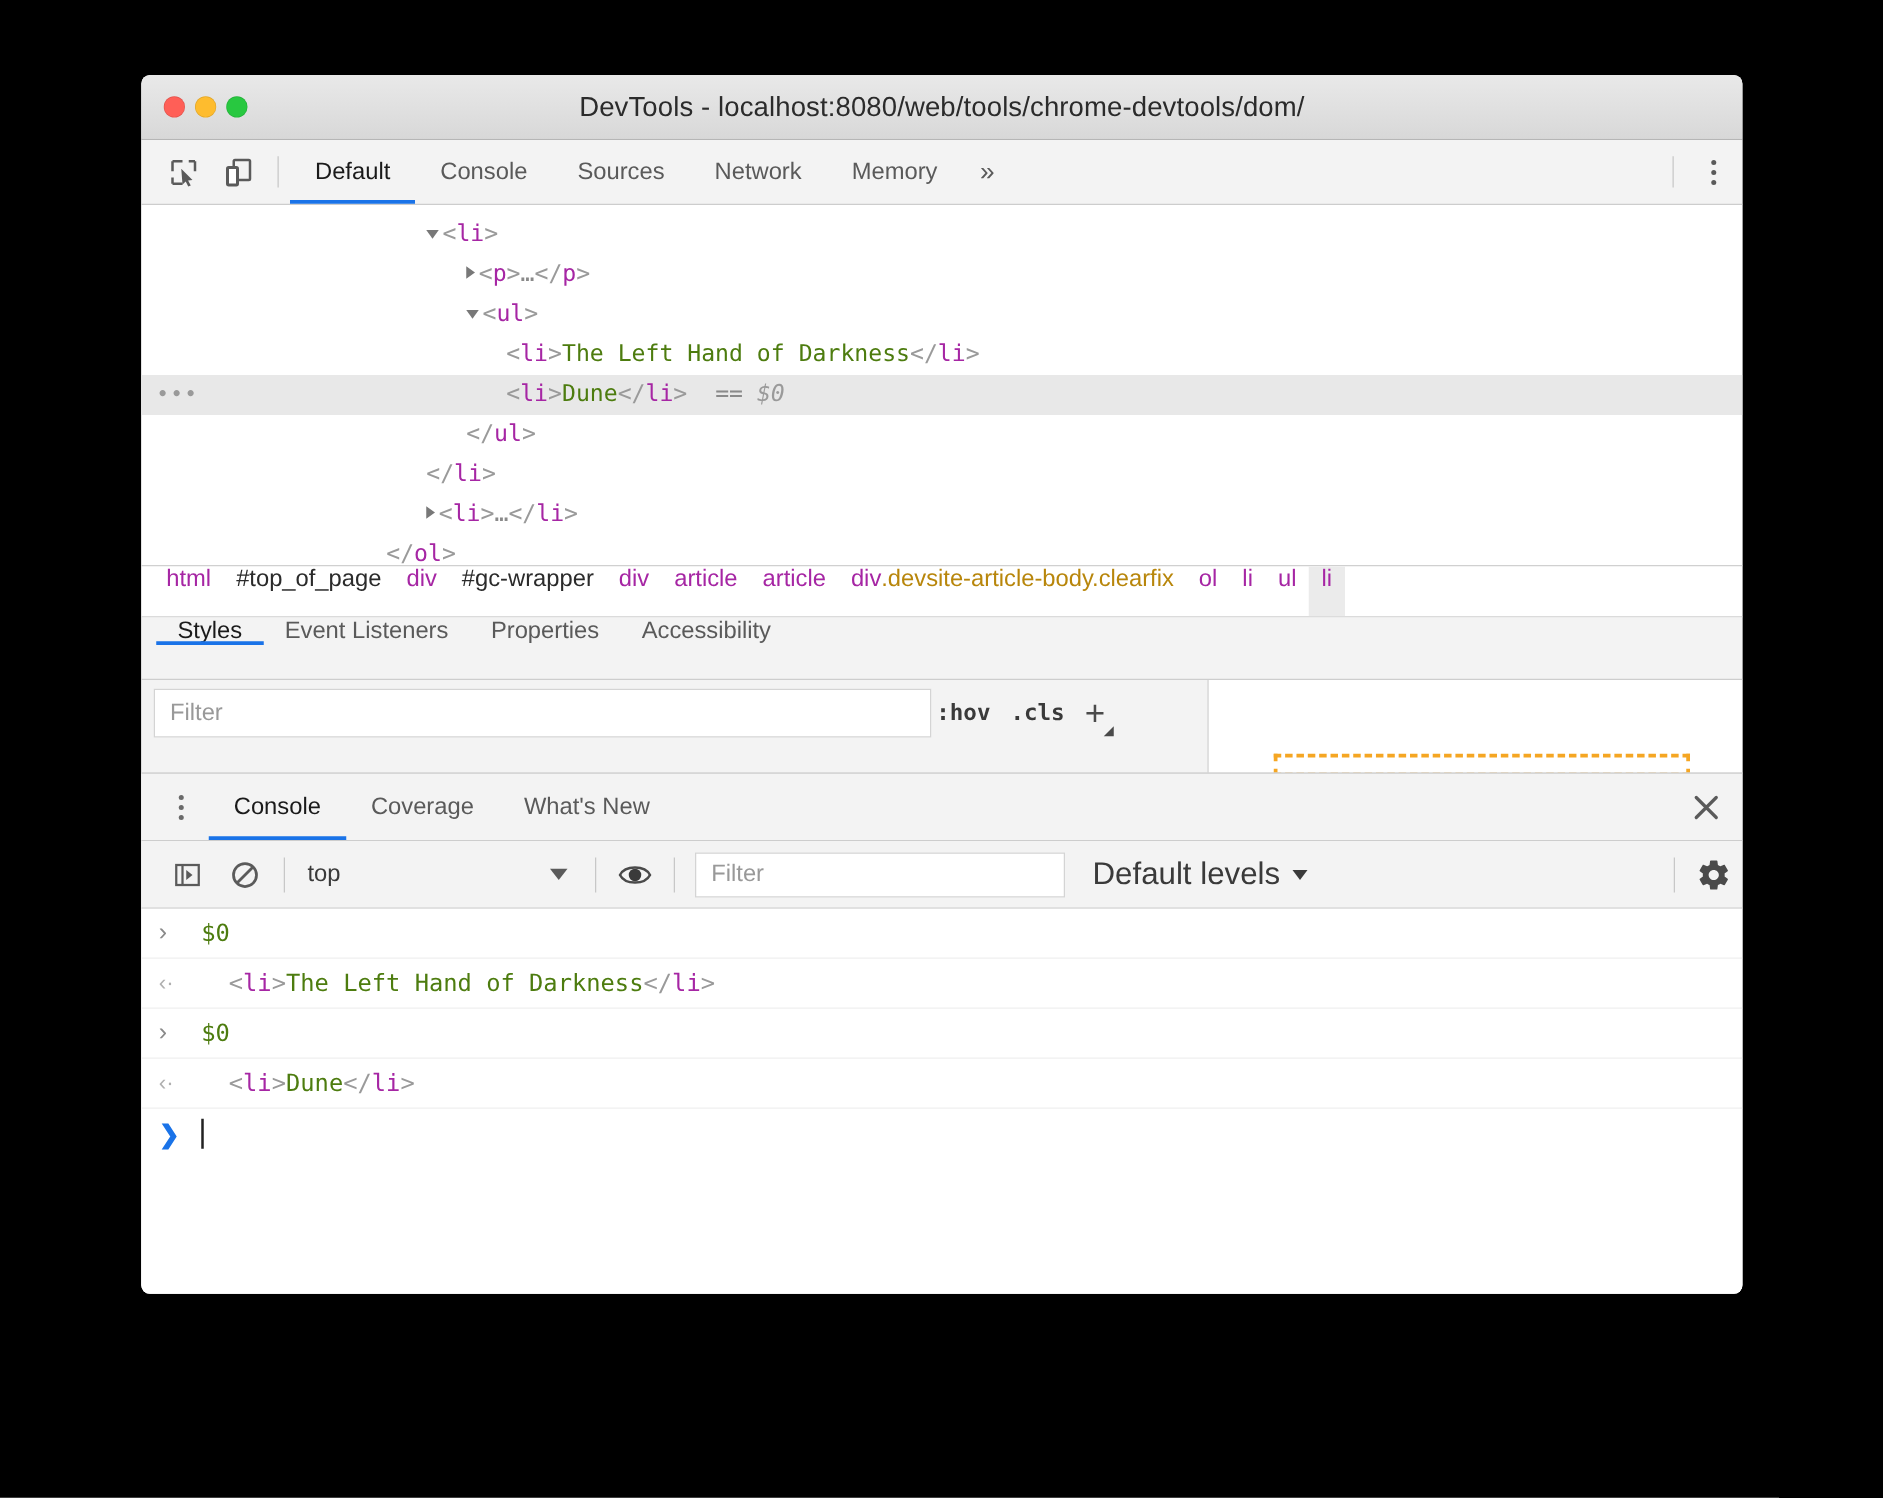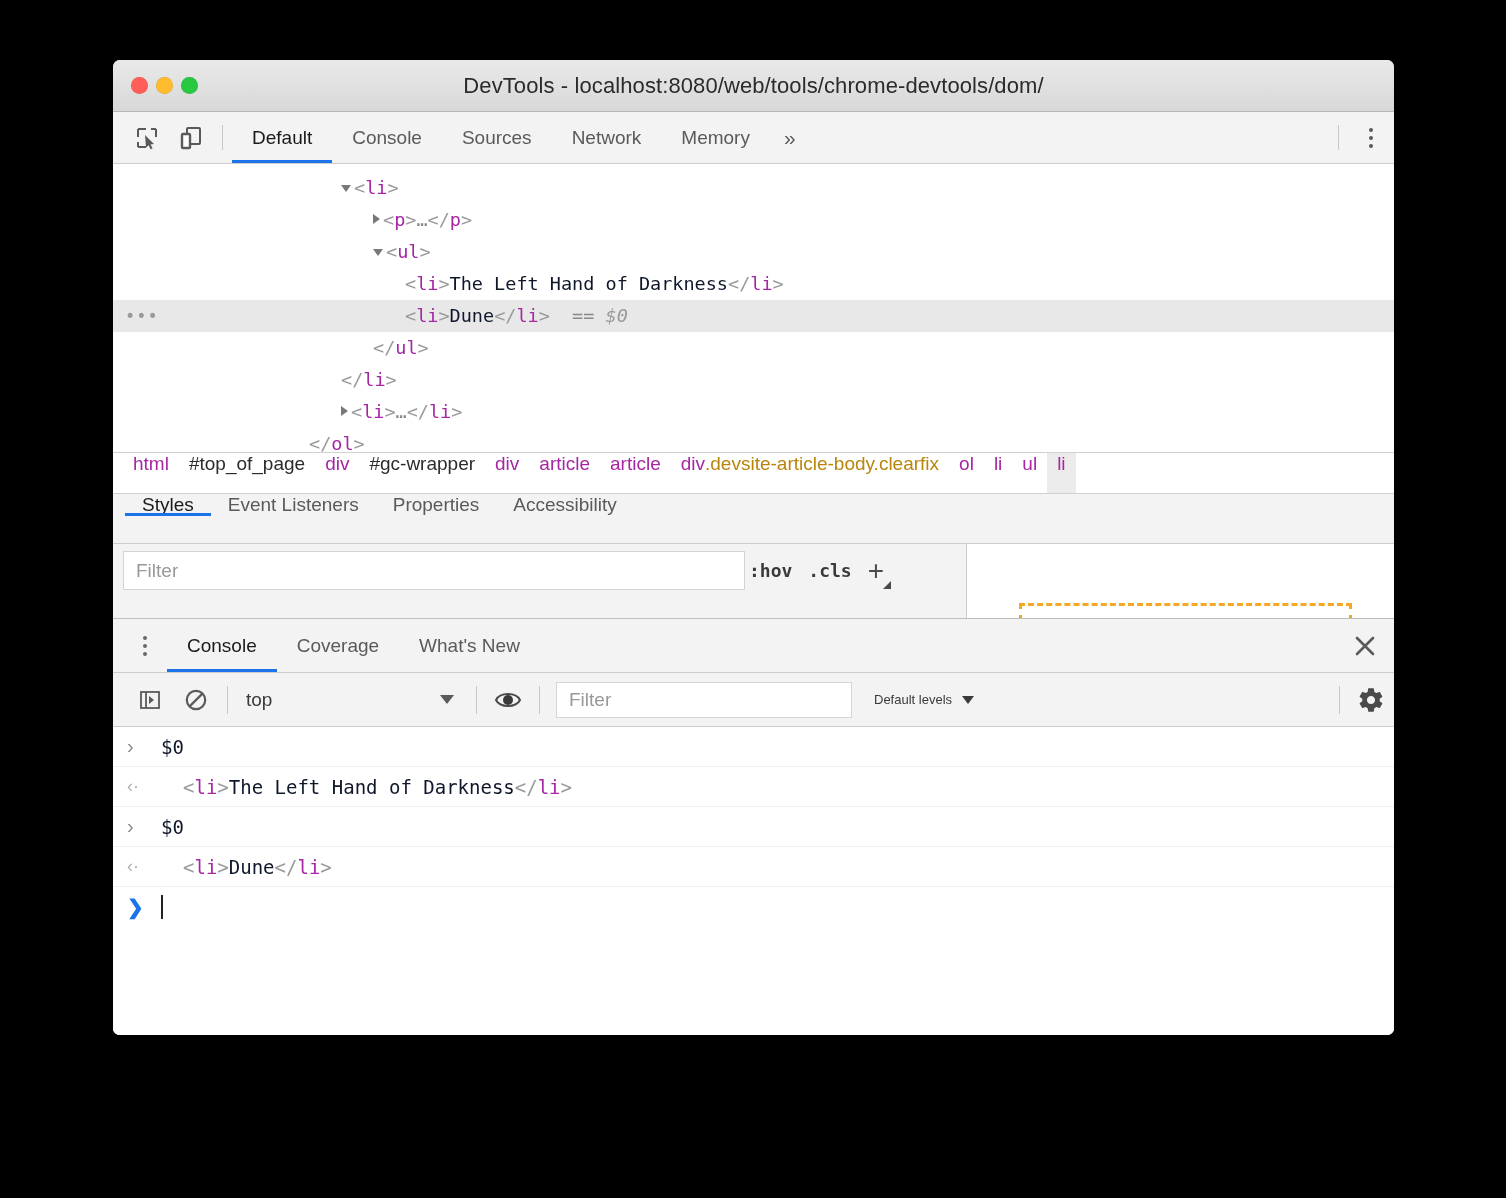--- a/index.html
+++ b/index.html
@@ -132,21 +132,21 @@
   }
   .tri.open {
     border-left: 5px solid transparent;
     border-right: 5px solid transparent;
     border-top: 7px solid #787878;
     border-bottom: none;
     vertical-align: 2px;
   }
   .br  { color: #9a9a9a; }
   .tag { color: #a626a4; }
-  .txt { color: #0f172a; }
+  .txt { color: #4d7c0f; }
   .dots{ color: #8a8a8a; }
   .eqs { color: #8a8a8a; }
   .dollar { color: #9a9a9a; font-style: italic; }
 
   
   #breadcrumb {
     height: 42px;
     background: #fff;
     border-top: 1px solid #d0d0d0;
     border-bottom: 1px solid #d0d0d0;
@@ -313,21 +313,21 @@
     background: #fff;
     border: 1px solid #d4d4d4;
     display: flex; align-items: center;
     padding-left: 12px;
     margin-left: 8px;
     font-size: 19px; color: #999;
   }
   #levels {
     display: flex; align-items: center; gap: 10px;
     margin-left: 22px;
-    font-size: 13px; color: #3a3a3a; cursor: pointer;
+    font-size: 25px; color: #3a3a3a; cursor: pointer;
   }
   .caret-sm {
     width: 0; height: 0;
     border-left: 6px solid transparent;
     border-right: 6px solid transparent;
     border-top: 8px solid #3a3a3a;
   }
   #gear-wrap {
     margin-left: auto;
     display: flex; align-items: center;

